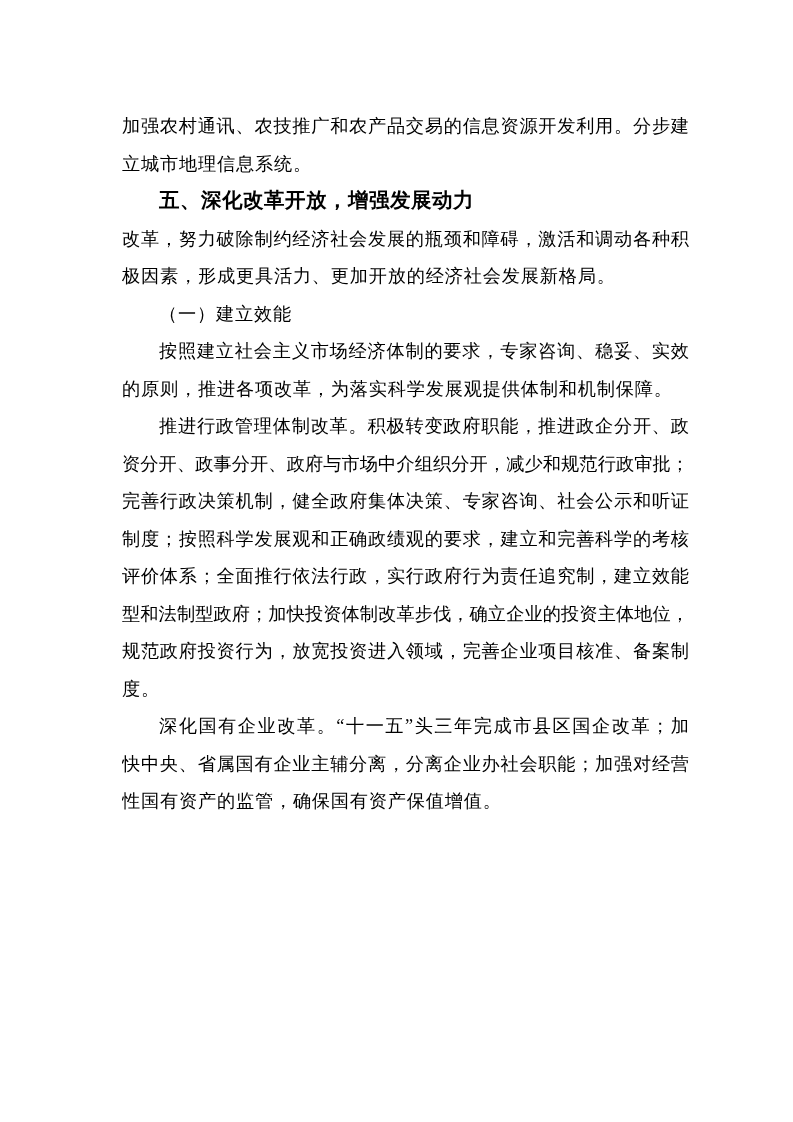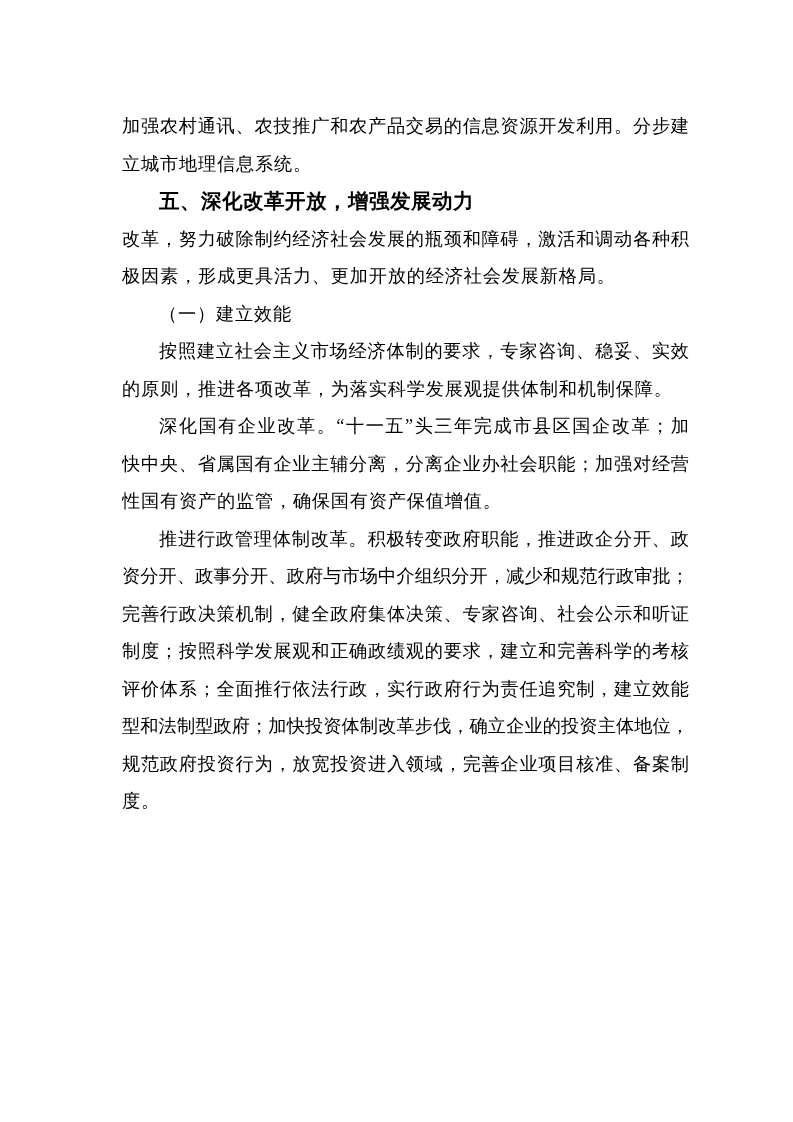--- a/index.html
+++ b/index.html
@@ -38,21 +38,21 @@
   }
   .line.end {
     text-align: center;
     text-align-last: left;
     letter-spacing: 0.8px;
   }
   .line.indent {
     text-indent: 37px;
   }
   .line.heading {
-    font-family: Liberation Serif, serif;
+    font-family: Liberation Mono, monospace;
     font-weight: bold;
     font-size: 20.5px;
     letter-spacing: 0.5px;
   }
 </style>
 </head>
 <body>
 
 <div class="page">
   <div class="text-block">
@@ -74,31 +74,31 @@
     <div class="para">
       <div class="line end indent">（一）建立效能</div>
     </div>
 
     <div class="para">
       <div class="line fill indent">按照建立社会主义市场经济体制的要求，专家咨询、稳妥、实效</div>
       <div class="line end">的原则，推进各项改革，为落实科学发展观提供体制和机制保障。</div>
     </div>
 
     <div class="para">
-      <div class="line fill indent">深化国有企业改革。“十一五”头三年完成市县区国企改革；加</div>
-      <div class="line fill">快中央、省属国有企业主辅分离，分离企业办社会职能；加强对经营</div>
-      <div class="line end">性国有资产的监管，确保国有资产保值增值。</div>
-    </div>
-
-    <div class="para">
       <div class="line fill indent">推进行政管理体制改革。积极转变政府职能，推进政企分开、政</div>
       <div class="line fill">资分开、政事分开、政府与市场中介组织分开，减少和规范行政审批；</div>
       <div class="line fill">完善行政决策机制，健全政府集体决策、专家咨询、社会公示和听证</div>
       <div class="line fill">制度；按照科学发展观和正确政绩观的要求，建立和完善科学的考核</div>
       <div class="line fill">评价体系；全面推行依法行政，实行政府行为责任追究制，建立效能</div>
       <div class="line fill">型和法制型政府；加快投资体制改革步伐，确立企业的投资主体地位，</div>
       <div class="line fill">规范政府投资行为，放宽投资进入领域，完善企业项目核准、备案制</div>
       <div class="line end">度。</div>
     </div>
 
+    <div class="para">
+      <div class="line fill indent">深化国有企业改革。“十一五”头三年完成市县区国企改革；加</div>
+      <div class="line fill">快中央、省属国有企业主辅分离，分离企业办社会职能；加强对经营</div>
+      <div class="line end">性国有资产的监管，确保国有资产保值增值。</div>
+    </div>
+
 
   </div>
 </div>
 
 </body></html>

